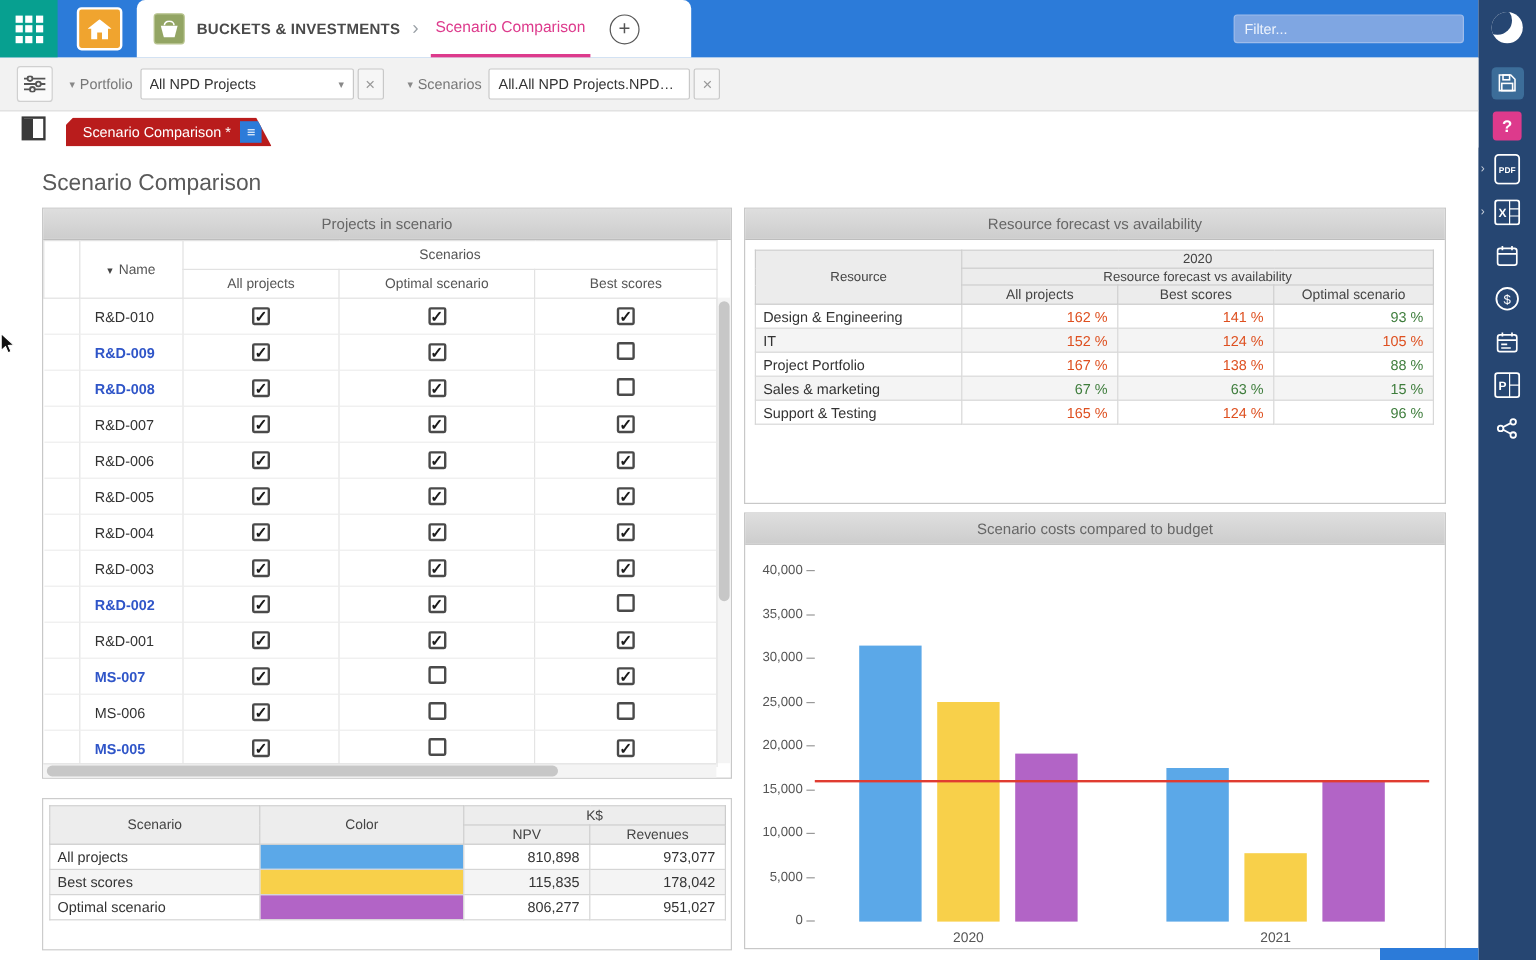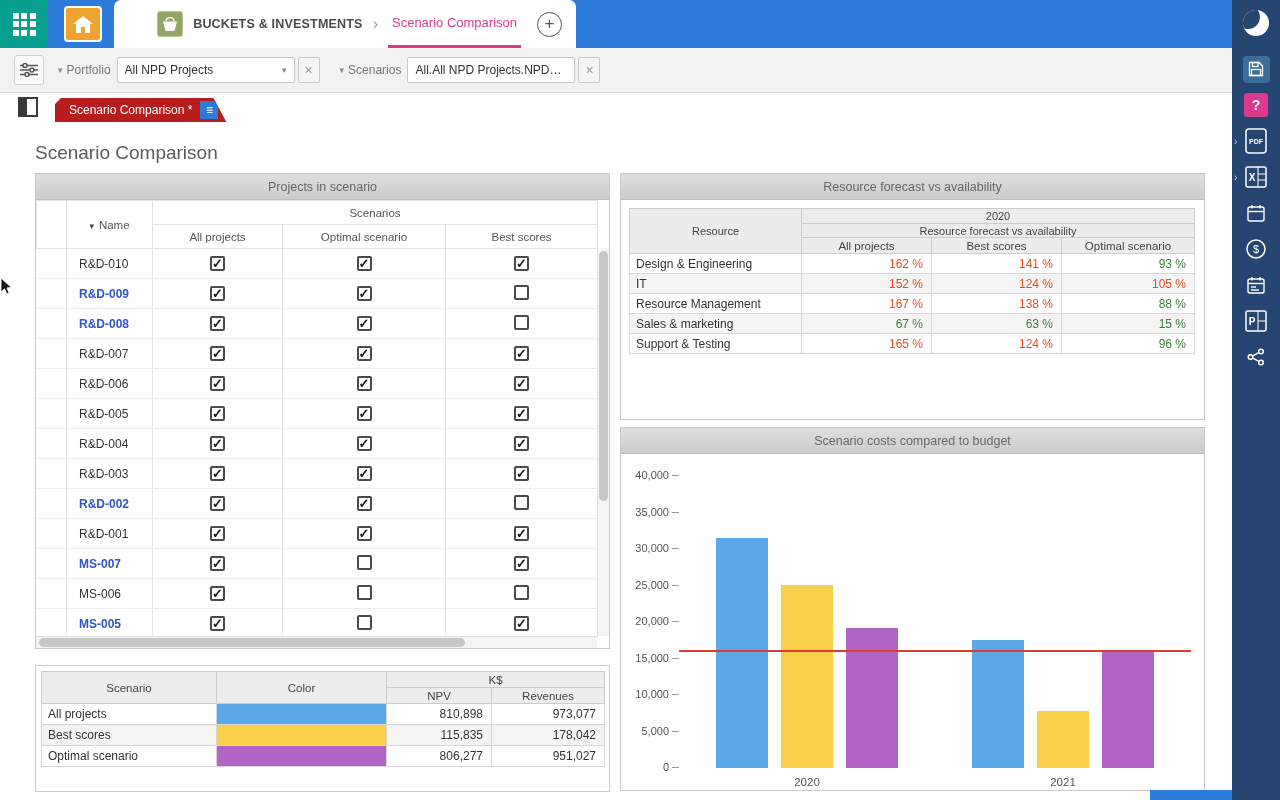--- a/index.html
+++ b/index.html
@@ -5,21 +5,21 @@
   * { margin:0; padding:0; box-sizing:border-box; }
   html,body { width:1280px; height:800px; }
   body { font-family:"Liberation Sans", sans-serif; background:#fff; overflow:hidden; position:relative; font-size:12px; color:#333; }
 
   
   .topbar { position:absolute; left:0; top:0; width:1232px; height:48px; background:#2C7BD9; }
   .apps-btn { position:absolute; left:0; top:0; width:48px; height:48px; background:#07A090; display:flex; align-items:center; justify-content:center; cursor:pointer; }
   .grid-icon { display:grid; grid-template-columns:repeat(3,6px); grid-gap:2.5px; }
   .grid-icon span { width:6px; height:6px; background:#fff; }
   .home-btn { position:absolute; left:64px; top:6px; width:38px; height:36px; background:#F0A42F; border:2px solid #fff; border-radius:4px; display:flex; align-items:center; justify-content:center; cursor:pointer; }
-  .module-tab { position:absolute; left:114px; top:0; height:48px; width:462px; background:#fff; border-radius:7px 7px 0 0; display:flex; align-items:center; padding:0 14px;justify-content:flex-end; }
+  .module-tab { position:absolute; left:114px; top:0; height:48px; width:462px; background:#fff; border-radius:7px 7px 0 0; display:flex; align-items:center; padding:0 14px; }
   .bucket-ic { width:26px; height:26px; background:#93A564; border:1px solid #B8C48F; border-radius:3px; display:flex; align-items:center; justify-content:center; margin-right:10px; }
   .group-label { font-size:12.5px; font-weight:bold; color:#4A4A4A; letter-spacing:.2px; }
   .tab-chev { color:#9AA0A6; font-size:16px; margin:0 10px; }
   .active-view { color:#DD3A8C; font-size:13px; height:48px; display:flex; align-items:center; border-bottom:3px solid #DD3A8C; padding:0 4px; cursor:pointer; }
   .add-btn { width:25px; height:25px; border:1.6px solid #555; border-radius:50%; color:#555; font-size:17px; line-height:21px; text-align:center; margin-left:16px; cursor:pointer; background:#fff; }
   .filter-input { position:absolute; right:12px; top:12px; width:192px; height:24px; background:#7FA6E2; border:1px solid #9FBCEA; border-radius:3px; color:#fff; font-size:12px; padding:0 8px; outline:none; }
   .filter-input::placeholder { color:#EDF3FC; }
 
   
   .sidebar { position:absolute; left:1232px; top:0; width:48px; height:800px; background:#264672; display:flex; flex-direction:column; align-items:center; }
@@ -131,20 +131,21 @@
       <svg width="16" height="15" viewBox="0 0 16 15">
           <path d="M4 4 A 4 3.4 0 0 1 12 4" fill="none" stroke="#fff" stroke-width="1.3"></path>
           <path d="M1 4.5 L15 4.5 L12.5 14 L3.5 14 Z" fill="#fff"></path>
         </svg>
     </span>
     <span class="group-label">BUCKETS &amp; INVESTMENTS</span>
     <span class="tab-chev">›</span>
     <span class="active-view">Scenario Comparison</span>
     <div class="add-btn">+</div>
   </div>
+  <input class="filter-input" placeholder="Filter..." style="">
 </div>
 
 <div class="sidebar">
   <div class="side-btn" style="margin-top:8px; margin-bottom:16px;">
     <div class="logo-crescent"></div>
   </div>
   <div class="side-btn">
     <span class="save-bg">
       <svg width="16" height="16" viewBox="0 0 16 16" fill="none" stroke="#fff" stroke-width="1.3">
           <path d="M1.5 1.5 H11 L14.5 5 V14.5 H1.5 Z"></path>
@@ -410,21 +411,21 @@
           <td class="rval" data-status="over">141 %</td>
           <td class="rval" data-status="ok">93 %</td>
         </tr>
         <tr>
           <td class="rname">IT</td>
           <td class="rval" data-status="over">152 %</td>
           <td class="rval" data-status="over">124 %</td>
           <td class="rval" data-status="over">105 %</td>
         </tr>
         <tr>
-          <td class="rname">Resource Management</td>
+          <td class="rname">Project Portfolio</td>
           <td class="rval" data-status="over">167 %</td>
           <td class="rval" data-status="over">138 %</td>
           <td class="rval" data-status="ok">88 %</td>
         </tr>
         <tr>
           <td class="rname">Sales &amp; marketing</td>
           <td class="rval" data-status="ok">67 %</td>
           <td class="rval" data-status="ok">63 %</td>
           <td class="rval" data-status="ok">15 %</td>
         </tr>

